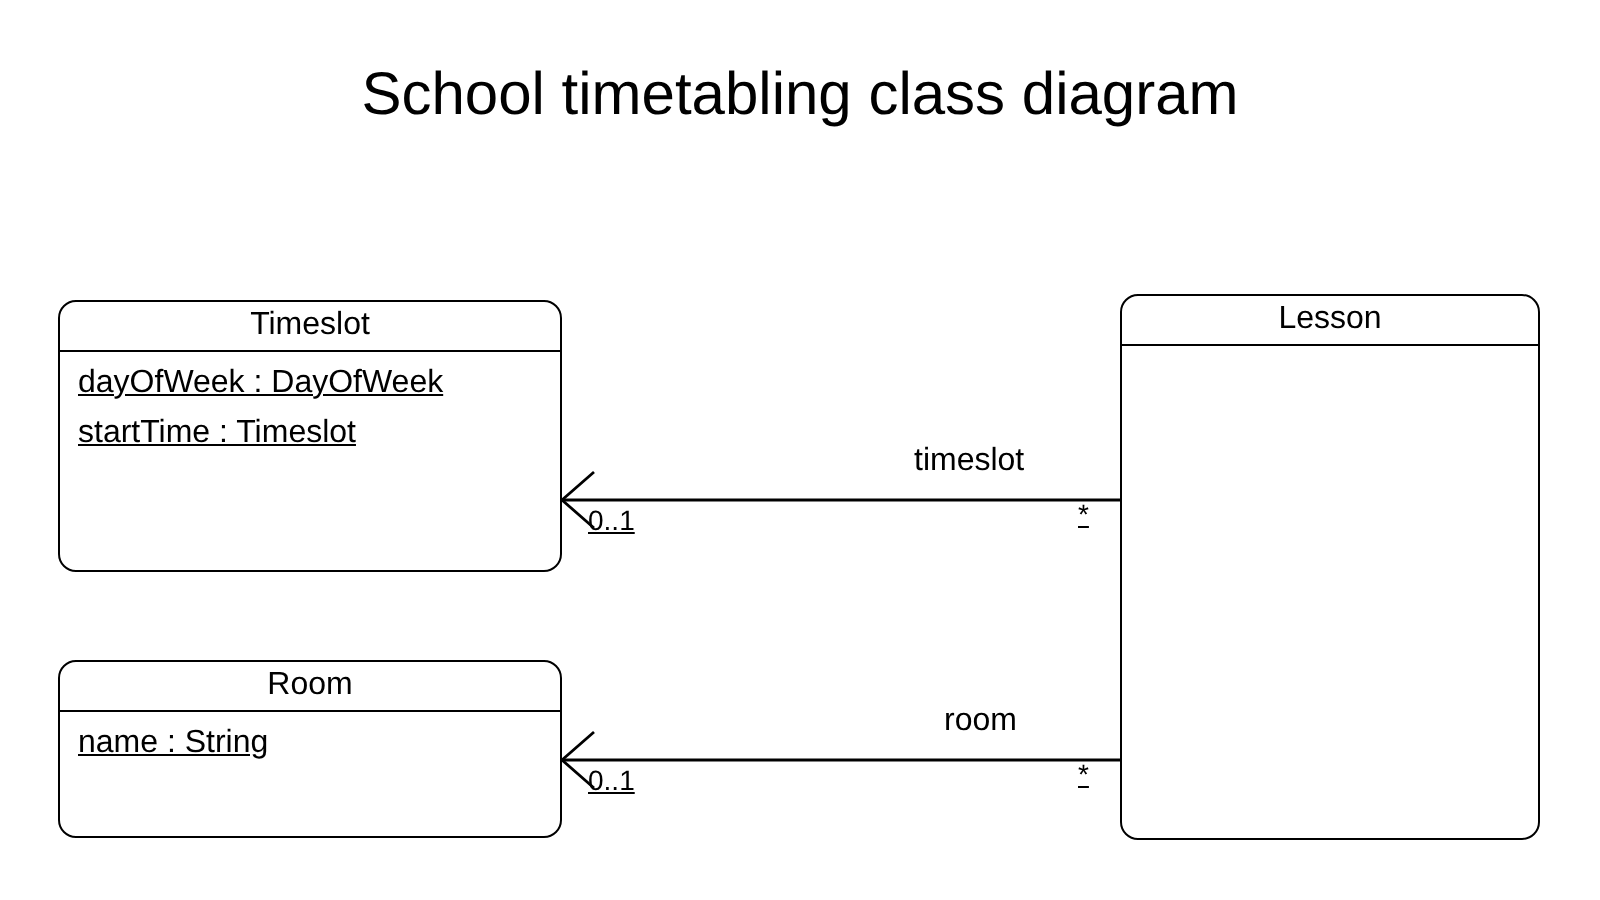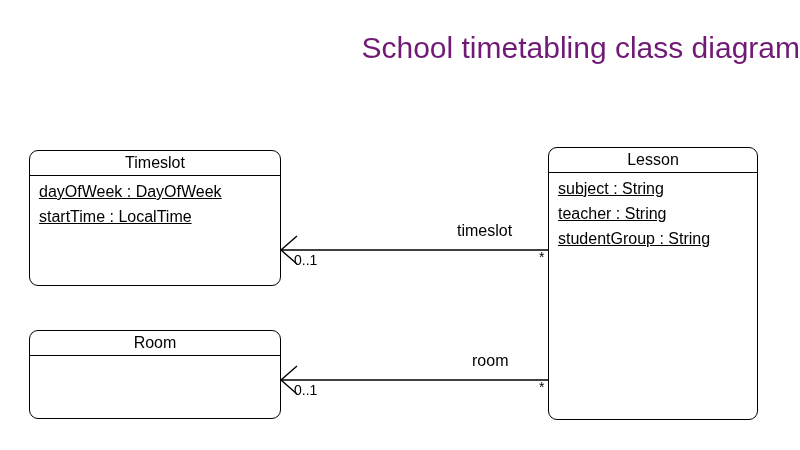--- a/index.html
+++ b/index.html
@@ -20,24 +20,24 @@
     left: 0;
     top: 0;
     width: 800px;
     height: 450px;
   }
   .diagram-title {
     position: absolute;
     left: 0;
     top: 30px;
     width: 800px;
-    text-align: right;
+    text-align: center;
     font-size: 30px;
     line-height: 36px;
-    color: #701a75;
+    color: #000000;
     white-space: nowrap;
   }
   .uml-class {
     position: absolute;
     box-sizing: border-box;
     background: #ffffff;
     border: 1.4px solid #000000;
     border-radius: 9px;
   }
   .uml-class-name {
@@ -52,33 +52,34 @@
     padding: 3px 0 0 9px;
   }
   .uml-attr {
     font-size: 16px;
     line-height: 25px;
     white-space: nowrap;
     text-decoration: underline;
   }
   #cls-timeslot { left: 29px;  top: 150px; width: 252px; height: 136px; }
   #cls-room     { left: 29px;  top: 330px; width: 252px; height: 89px;  }
-  #cls-lesson   { left: 548px; top: 147px; width: 210px; height: 273px; }
+  #cls-lesson   { left: 560px; top: 147px; width: 210px; height: 273px; }
 
   .assoc-label {
     position: absolute;
     font-size: 16px;
     line-height: 18px;
     white-space: nowrap;
   }
   .assoc-mult {
     position: absolute;
     font-size: 14px;
     line-height: 16px;
     white-space: nowrap;
+    text-decoration: underline;
   }
   #lbl-timeslot   { left: 457px; top: 222px; }
   #mult-timeslot-src { left: 539px; top: 249px; }
   #mult-timeslot-tgt { left: 294px; top: 252px; }
   #lbl-room       { left: 472px; top: 352px; }
   #mult-room-src  { left: 539px; top: 379px; }
   #mult-room-tgt  { left: 294px; top: 382px; }
 </style>
 </head>
 <body>
@@ -95,35 +96,33 @@
     <g>
       <line x1="560" y1="380" x2="282" y2="380" stroke="#000000" stroke-width="1.4"></line>
       <polyline points="297,366 281,380 297,394" fill="none" stroke="#000000" stroke-width="1.4"></polyline>
     </g>
   </svg>
 
   <div class="uml-class" id="cls-timeslot">
     <div class="uml-class-name">Timeslot</div>
     <div class="uml-attrs">
       <div class="uml-attr">dayOfWeek : DayOfWeek</div>
-      <div class="uml-attr">startTime : LocalTime</div>
+      <div class="uml-attr">startTime : Timeslot</div>
     </div>
   </div>
 
   <div class="uml-class" id="cls-room">
     <div class="uml-class-name">Room</div>
+    <div class="uml-attrs">
+      <div class="uml-attr">name : String</div>
+    </div>
   </div>
 
   <div class="uml-class" id="cls-lesson">
     <div class="uml-class-name">Lesson</div>
-    <div class="uml-attrs">
-      <div class="uml-attr">subject : String</div>
-      <div class="uml-attr">teacher : String</div>
-      <div class="uml-attr">studentGroup : String</div>
-    </div>
   </div>
 
   <div class="assoc-label" id="lbl-timeslot">timeslot</div>
   <div class="assoc-mult" id="mult-timeslot-src">*</div>
   <div class="assoc-mult" id="mult-timeslot-tgt">0..1</div>
 
   <div class="assoc-label" id="lbl-room">room</div>
   <div class="assoc-mult" id="mult-room-src">*</div>
   <div class="assoc-mult" id="mult-room-tgt">0..1</div>
 

